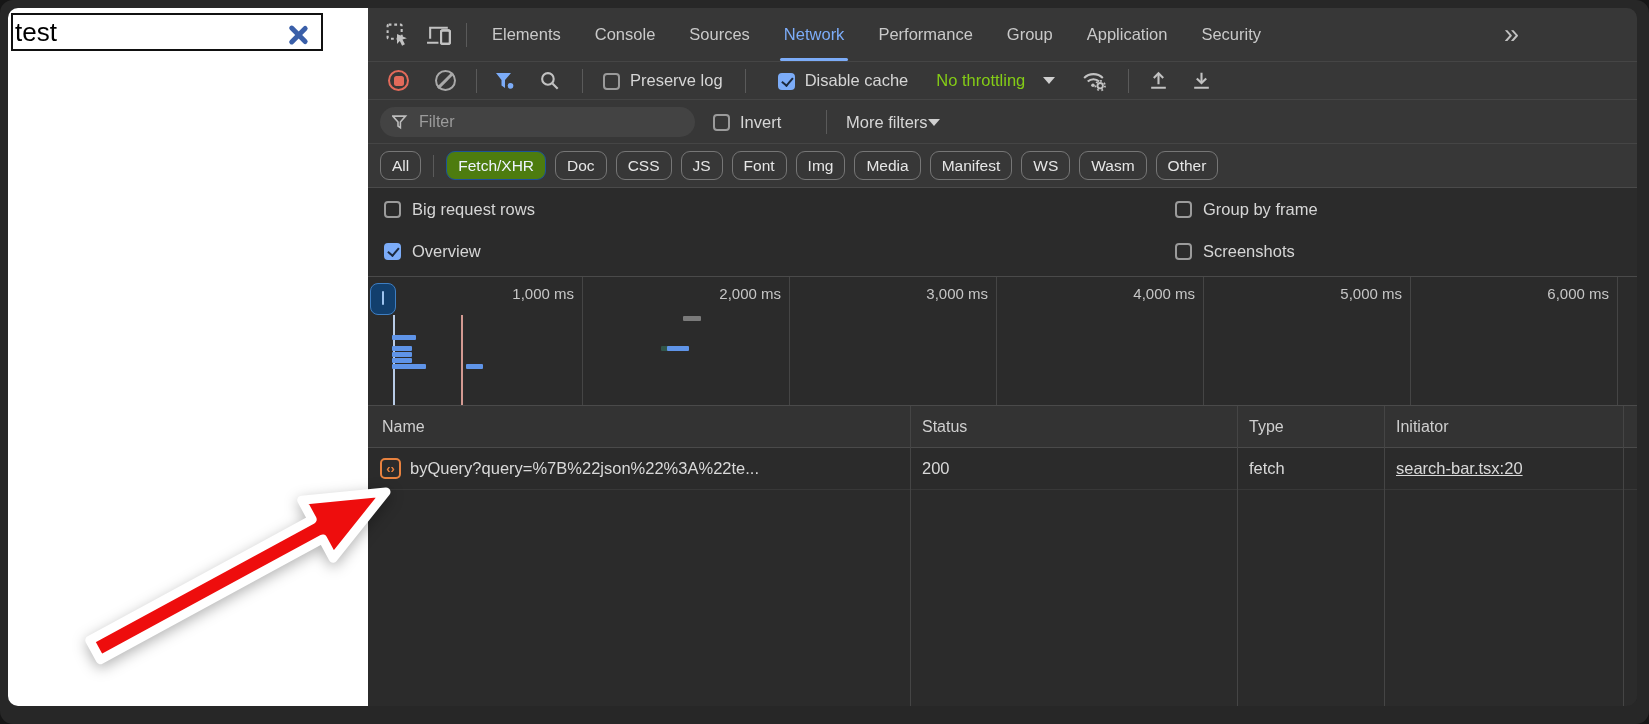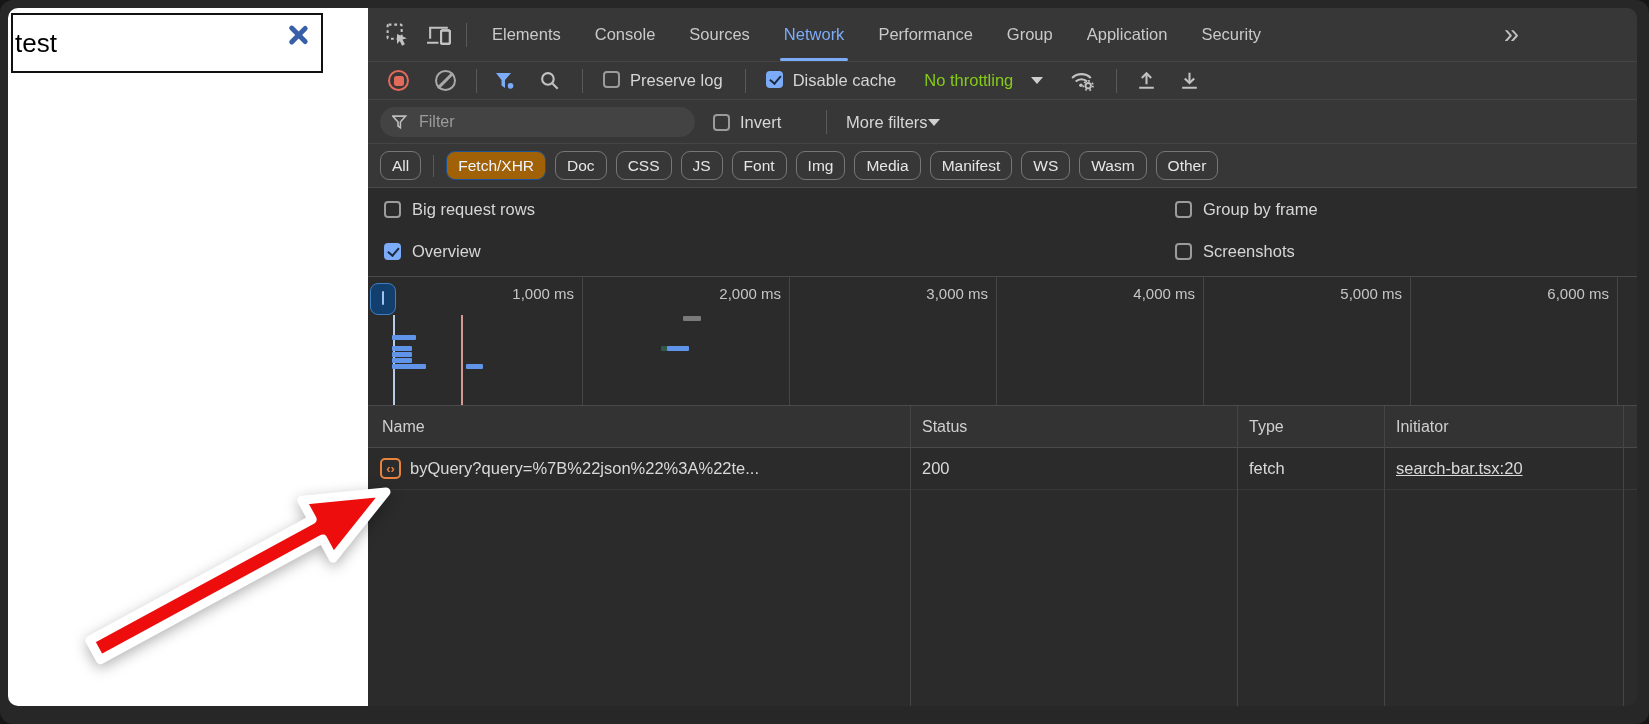--- a/index.html
+++ b/index.html
@@ -2,21 +2,21 @@
 <html><head>
 <meta charset="utf-8">
 <style>
   html,body{margin:0;padding:0;background:#161616;width:1649px;height:724px;overflow:hidden;
     font-family:"Liberation Sans","DejaVu Sans",sans-serif;-webkit-font-smoothing:antialiased;}
   .frame{position:absolute;inset:0;background:#272727;border-radius:13px;overflow:hidden;}
 
   
   .page{position:absolute;left:8px;top:8px;width:360px;height:698px;background:#ffffff;
     border-radius:10px 0 0 10px;}
-  .search-box{position:absolute;left:3px;top:5px;width:312px;height:60px;}
+  .search-box{position:absolute;left:3px;top:5px;width:312px;height:38px;}
   .search-input{position:absolute;inset:0;width:100%;height:100%;box-sizing:border-box;
     border:2px solid #111;background:#fff;font:26px "Liberation Sans","DejaVu Sans",sans-serif;
     color:#000;padding:0 44px 0 2px;outline:none;border-radius:0;}
   .clear-x{position:absolute;right:14px;top:11px;width:22px;height:22px;cursor:pointer;}
   .clear-x i{position:absolute;left:50%;top:-1px;bottom:-1px;width:4.5px;margin-left:-2.25px;
     border-radius:2.5px;background:#3a5fa9;}
   .clear-x i.a{transform:rotate(45deg);} .clear-x i.b{transform:rotate(-45deg);}
 
   .arrow-layer{position:absolute;inset:0;z-index:9;pointer-events:none;
     filter:drop-shadow(0 4px 7px rgba(0,0,0,.30));}
@@ -44,21 +44,21 @@
     border-bottom:1px solid #454545;display:flex;align-items:center;box-sizing:border-box;}
   .rec{width:21px;height:21px;border:2.5px solid #e26a5a;border-radius:50%;position:relative;
     box-sizing:border-box;margin-left:20px;cursor:pointer;flex:none;}
   .rec::after{content:'';position:absolute;inset:3.5px;background:#e26a5a;border-radius:2.5px;}
   .clr{width:21px;height:21px;border:2.5px solid #a9a9a9;border-radius:50%;position:relative;
     box-sizing:border-box;margin-left:26px;cursor:pointer;flex:none;}
   .clr::after{content:'';position:absolute;left:50%;top:-2px;bottom:-2px;width:2.5px;
     margin-left:-1.25px;background:#a9a9a9;transform:rotate(45deg);}
   .nettoolbar .vdiv{margin-left:20px;}
   .icon-btn{flex:none;display:flex;align-items:center;cursor:pointer;}
-  .cbgrp{display:flex;align-items:flex-start;gap:10px;font-size:16.5px;color:#d6d6d6;flex:none;cursor:pointer;}
+  .cbgrp{display:flex;align-items:flex-end;gap:10px;font-size:16.5px;color:#d6d6d6;flex:none;cursor:pointer;}
   .cb{width:17px;height:17px;border:2px solid #9b9b9b;border-radius:4px;box-sizing:border-box;flex:none;}
   .cb.on{background:#7cacf8;border-color:#7cacf8;position:relative;}
   .cb.on::after{content:'';position:absolute;left:4px;top:0px;width:4.5px;height:9px;
     border-right:2.5px solid #1c2a3f;border-bottom:2.5px solid #1c2a3f;transform:rotate(40deg);}
   .throttle{margin-left:28px;font-size:16.5px;color:#84cc16;white-space:nowrap;cursor:pointer;}
   .caret{width:0;height:0;border-left:6px solid transparent;border-right:6px solid transparent;
     border-top:7px solid #cfcfcf;flex:none;}
   .nettoolbar .caret{margin-left:18px;cursor:pointer;}
 
   
@@ -73,21 +73,21 @@
   .filterrow .vdiv{position:absolute;left:458px;top:10px;}
   .grp-more{position:absolute;left:478px;top:0;height:44px;display:flex;align-items:center;gap:0;
     font-size:16.5px;color:#d6d6d6;cursor:pointer;}
 
   
   .chiprow{position:absolute;left:0;right:0;top:136px;height:44px;background:#373737;
     border-bottom:1px solid #4a4a4a;display:flex;align-items:center;padding-left:12px;gap:9px;
     box-sizing:border-box;}
   .chip{padding:4px 11px;border:1px solid #767676;border-radius:9px;font-size:15.5px;
     font-weight:500;color:#e6e6e6;line-height:1.25;white-space:nowrap;cursor:pointer;}
-  .chip.sel{background:#a16207;border-color:#1b5298;color:#eef4ff;}
+  .chip.sel{background:#4d7c0f;border-color:#1b5298;color:#eef4ff;}
   .chipdiv{width:1px;height:22px;background:#5a5a5a;margin:0 3px;flex:none;}
 
   
   .optrow{position:absolute;left:0;right:0;height:42px;padding-left:24px;}
   .optrow .opt{position:absolute;top:0;height:42px;display:flex;align-items:center;gap:11px;
     font-size:16.5px;color:#d6d6d6;cursor:pointer;}
   .optrow.r1{top:180px;} .optrow.r2{top:222px;}
   .opt.left{left:16px;} .opt.right{left:807px;}
 
   
@@ -182,21 +182,21 @@
           <circle cx="8.5" cy="8.5" r="5.5"></circle>
             <path d="M12.8 12.8l5 5"></path>
         </svg>
       </span>
       <span class="vdiv" style="margin-left:22px"></span>
       <span class="cbgrp" style="margin-left:20px">
         <span class="cb"></span>
         <span>Preserve log</span>
       </span>
       <span class="vdiv" style="margin-left:22px"></span>
-      <span class="cbgrp" style="margin-left:20px">
+      <span class="cbgrp" style="margin-left:32px">
         <span class="cb on"></span>
         <span>Disable cache</span>
       </span>
       <span class="throttle">No throttling</span>
       <span class="caret"></span>
       <span class="icon-btn" style="margin-left:26px">
         <svg width="27" height="23" viewBox="0 0 26 22" fill="none" stroke="#c2c2c2" stroke-width="2">
           <path d="M3 8.5a13 13 0 0 1 18 0"></path>
           <path d="M6.5 12a8 8 0 0 1 11 0"></path>
           <circle cx="11.5" cy="15.5" r="1.7" fill="#c2c2c2" stroke="none"></circle>

